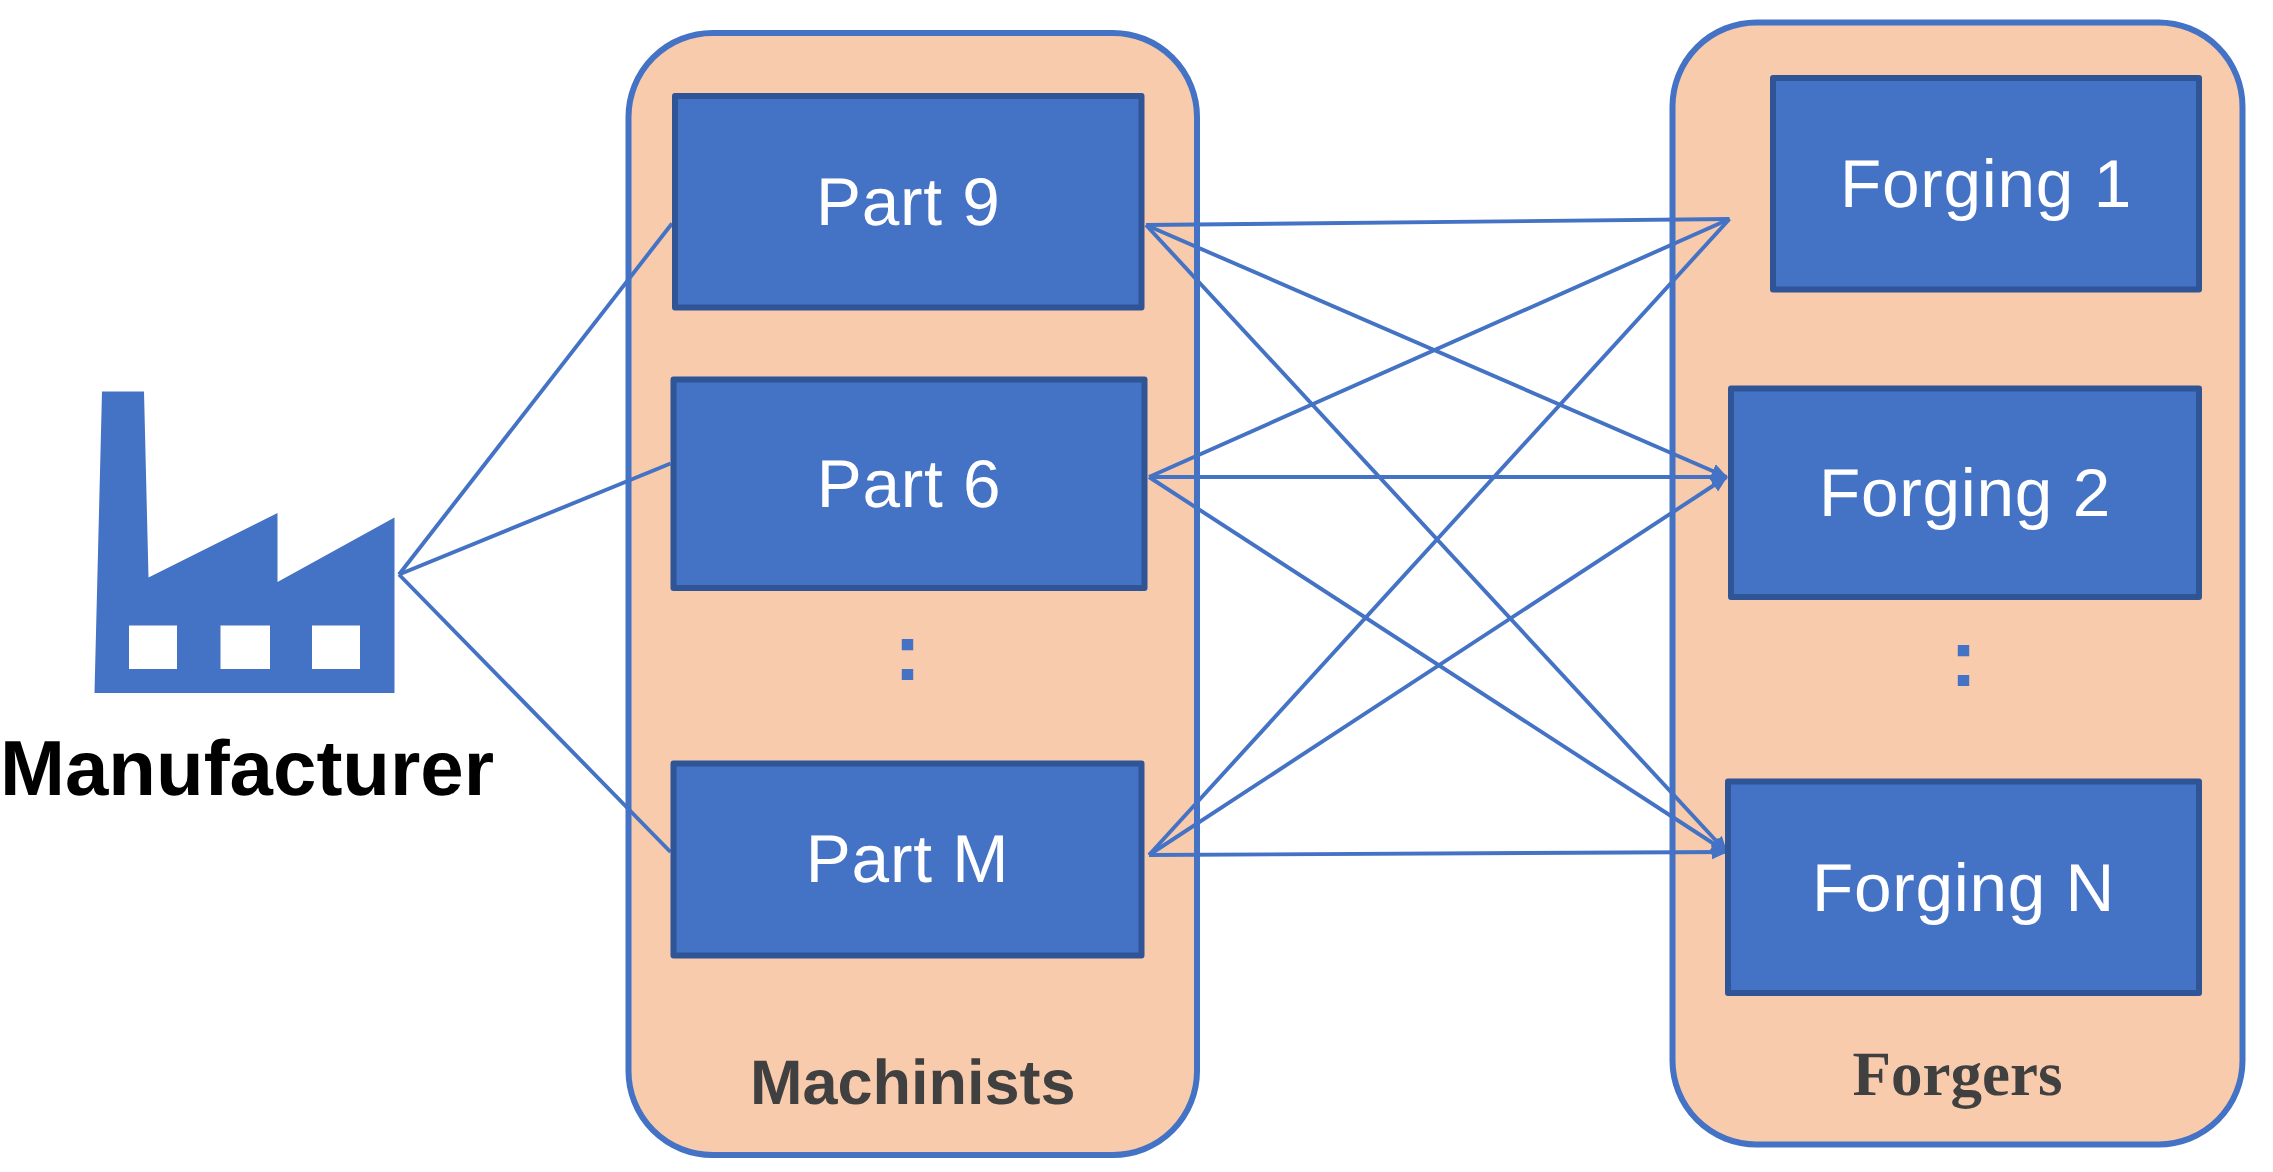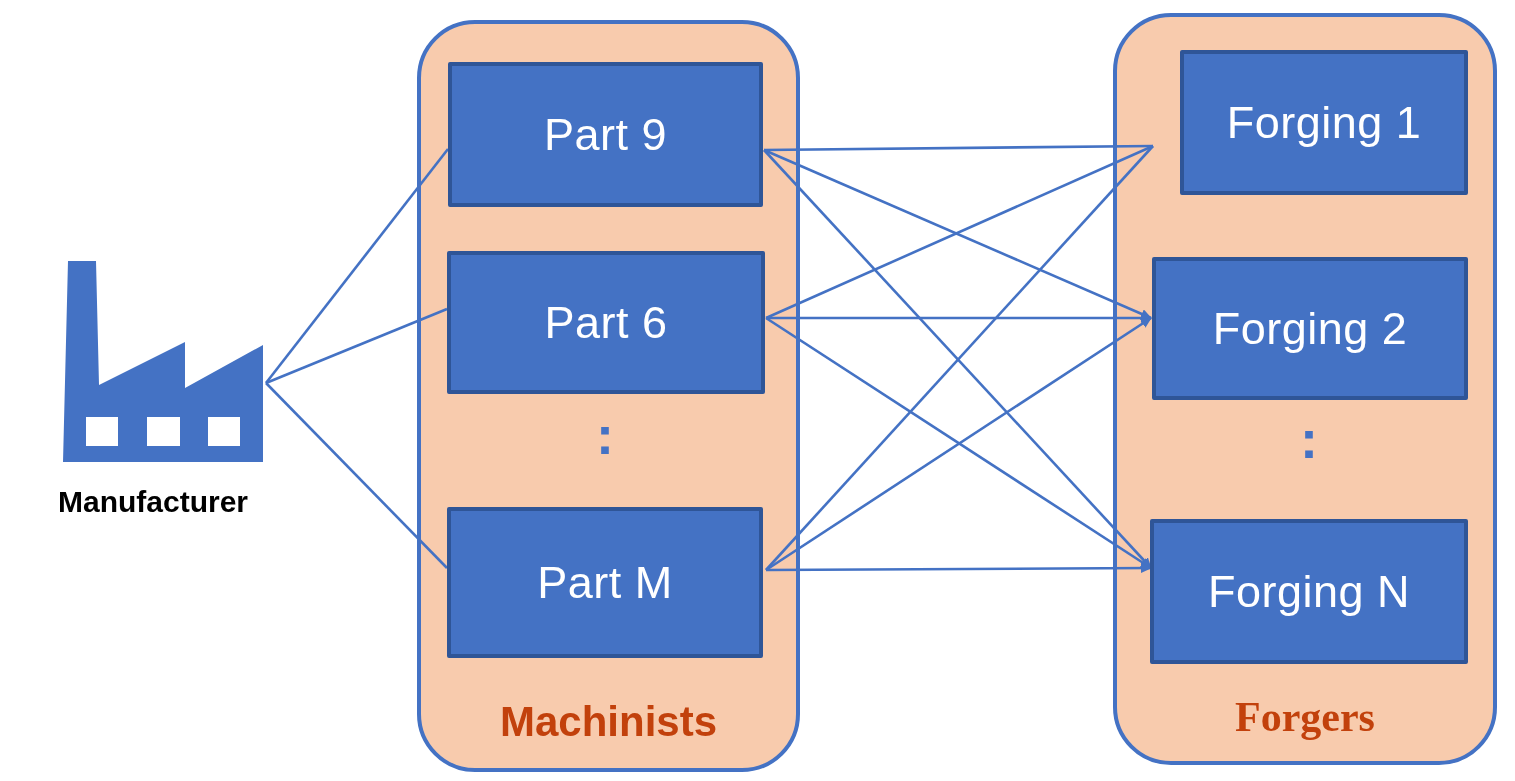--- a/index.html
+++ b/index.html
@@ -31,51 +31,51 @@
     box-sizing:border-box;
     color:#ffffff;
     font-size:45px;
     display:flex;align-items:center;justify-content:center;
     z-index:3;
     border-radius:2px;
     letter-spacing:0.5px;
   }
   .node.part1{left:448px;top:62px;width:315px;height:145px;}
   .node.part2{left:447px;top:251px;width:318px;height:143px;}
-  .node.partM{left:447px;top:507px;width:316px;height:151px;}
+  .node.partM{left:447px;top:507px;width:316px;height:132px;}
   .node.forging1{left:1180px;top:50px;width:288px;height:145px;}
   .node.forging2{left:1152px;top:240px;width:316px;height:143px;margin-top:17px;}
   .node.forgingN{left:1150px;top:495px;width:318px;height:145px;margin-top:24px;}
   .ellipsis{
     position:absolute;
     color:#4472C4;
     font-size:54px;
     font-weight:700;
     line-height:1;
     text-align:center;
     z-index:3;
   }
   .ellipsis.machinists-dots{left:585px;top:408px;width:40px;}
   .ellipsis.forgers-dots{left:1289px;top:412px;width:40px;}
   .group-label{
     position:absolute;
-    color:#c2410c;
+    color:#404040;
     font-size:42px;
     font-weight:700;
     text-align:center;
     line-height:1;
     z-index:3;
   }
   .group-label.machinists-label{left:417px;top:701px;width:383px;}
   .group-label.forgers-label{left:1113px;top:696px;width:384px;font-family:Liberation Serif, serif;}
   .source-label{
     position:absolute;
     left:0px;top:487px;width:306px;
     color:#000000;
-    font-size:30px;
+    font-size:52px;
     font-weight:700;
     text-align:center;
     line-height:1;
     z-index:3;
   }
 </style>
 </head>
 <body>
 
 <div class="stage">

